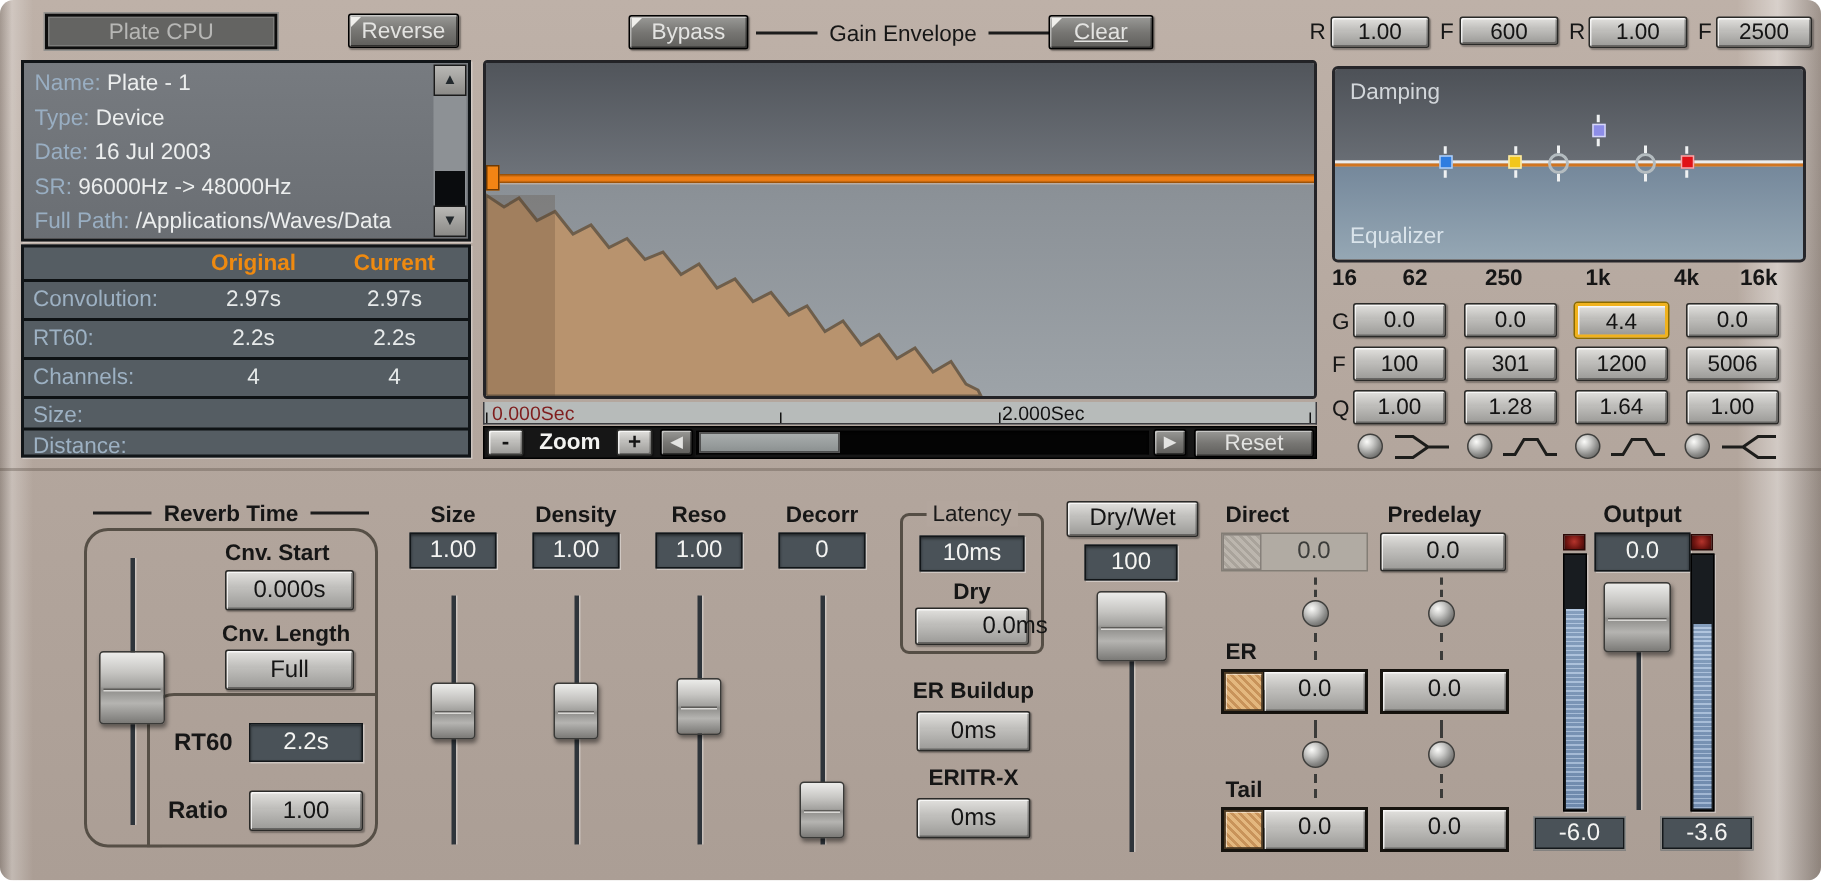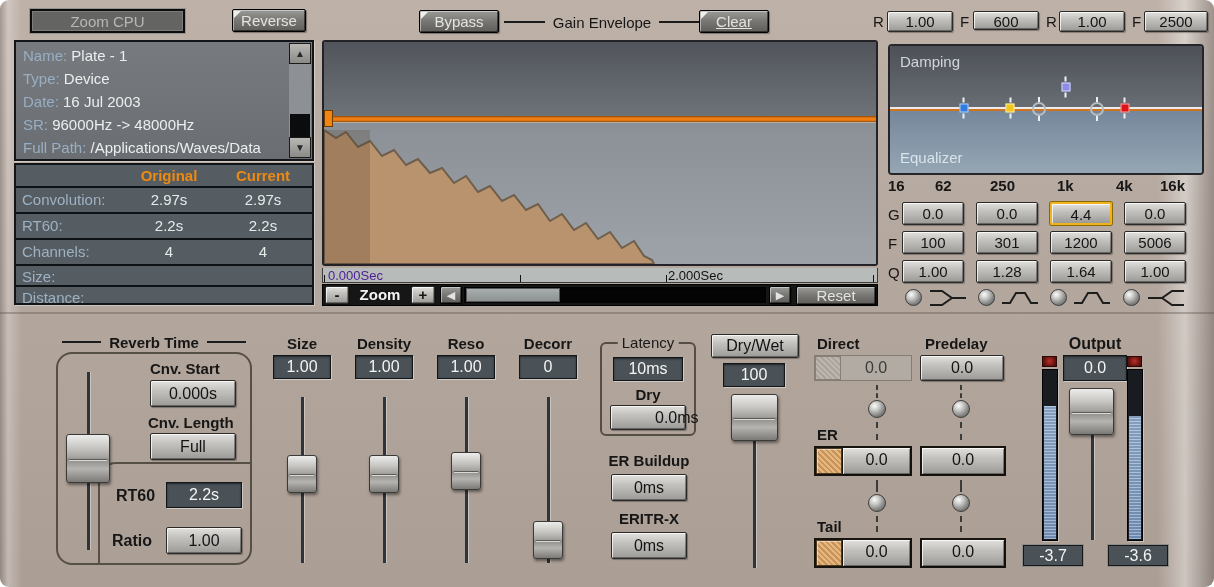--- a/index.html
+++ b/index.html
@@ -70,21 +70,21 @@
   .meter-fill{position:absolute;left:1px;right:1px;bottom:1px;
     background-image:repeating-linear-gradient(0deg, rgba(255,255,255,.28) 0 1px, rgba(0,0,0,.10) 1px 3px),linear-gradient(180deg,#94b0d2,#7b99c0);}
   .led{background:radial-gradient(circle at 50% 45%,#b5342c 0%,#701511 60%,#3f0c0a 100%);border:1px solid #2a0806;}
   .eq-ico{stroke:#1d1d1b;stroke-width:2;fill:none;}
 </style>
 </head>
 <body>
 
 <div class="root">
 
-  <div class="abs cpu" style="left:30px;top:9px;width:155px;height:24px;line-height:21px;">Zoom CPU</div>
+  <div class="abs cpu" style="left:30px;top:9px;width:155px;height:24px;line-height:21px;">Plate CPU</div>
   <div class="abs btn-dk notch" style="left:232px;top:9px;width:74px;height:23px;line-height:21px;">Reverse</div>
   <div class="abs btn-dk notch" style="left:419px;top:10px;width:80px;height:23px;line-height:21px;">Bypass</div>
   <div class="abs flexline" style="left:504px;top:12px;width:196px;height:20px;">
     <div class="hline"></div>
     <span class="lbl" style="white-space:nowrap;">Gain Envelope</span>
     <div class="hline"></div>
   </div>
   <div class="abs btn-dk notch" style="left:699px;top:10px;width:70px;height:23px;line-height:21px;text-decoration:underline;">Clear</div>
 
   <span class="abs lbl" style="left:873px;top:13px;">R</span>
@@ -143,21 +143,21 @@
     <div class="abs" style="left:0;top:0;width:552px;height:76px;background:linear-gradient(180deg,#51555b,#6e737a);"></div>
     <div class="abs" style="left:0;top:81px;width:552px;height:141px;background:linear-gradient(180deg,#8a9096,#9da3a8);"></div>
     <svg class="abs" style="left:0;bottom:0;" width="552" height="222" viewBox="0 0 552 222">
       <path d="M0,222 L0,88 L12,96 L22,90 L34,105 L46,99 L58,114 L70,108 L82,123 L94,117 L106,131 L118,126 L130,141 L142,134 L154,150 L166,144 L178,159 L190,153 L202,168 L214,162 L226,179 L238,172 L250,188 L262,181 L274,197 L286,190 L298,206 L310,199 L320,214 L328,218 L330,222 Z" fill="#b8936e" stroke="#6e5e4b" stroke-width="2"></path>
       <rect x="0" y="88" width="46" height="134" fill="rgba(80,60,40,0.22)"></rect>
     </svg>
     <div class="abs" style="left:0;top:74px;width:552px;height:6px;background:linear-gradient(180deg,#8a4a08,#f07d12 35%,#f07d12 70%,#8a4a08);"></div>
     <div class="abs" style="left:0;top:68px;width:9px;height:17px;background:#f28414;border:1px solid #6e3a04;"></div>
   </div>
   <div class="abs" style="left:322px;top:268px;width:556px;height:15px;background:#b7bbba;border:1px solid #3a3a3e;border-top:none;">
-    <span class="abs" style="left:5px;top:0;font-size:13px;color:#4c1d95;">0.000Sec</span>
+    <span class="abs" style="left:5px;top:0;font-size:13px;color:#7f1d1d;">0.000Sec</span>
     <span class="abs" style="left:345px;top:0;font-size:13px;color:#111;">2.000Sec</span>
     <div class="abs" style="left:1px;bottom:0;width:1px;height:7px;background:#111;"></div>
     <div class="abs" style="left:197px;bottom:0;width:1px;height:7px;background:#111;"></div>
     <div class="abs" style="left:343px;bottom:0;width:1px;height:7px;background:#111;"></div>
     <div class="abs" style="left:550px;bottom:0;width:1px;height:7px;background:#111;"></div>
   </div>
   <div class="abs" style="left:322px;top:284px;width:556px;height:22px;background:#161616;border:1px solid #000;">
     <div class="abs btn" style="left:2px;top:1px;width:24px;height:18px;line-height:15px;font-weight:bold;">-</div>
     <div class="abs ctr" style="left:28px;top:1px;width:58px;height:18px;color:#f2f2f0;font-size:15px;font-weight:bold;line-height:18px;">Zoom</div>
     <div class="abs btn" style="left:88px;top:1px;width:24px;height:18px;line-height:15px;font-weight:bold;">+</div>
@@ -334,16 +334,16 @@
     <div class="meter-fill" style="height:133px;"></div>
   </div>
   <div class="abs led" style="left:1127px;top:356px;width:15px;height:11px;"></div>
   <div class="abs meter" style="left:1127px;top:369px;width:16px;height:172px;">
     <div class="meter-fill" style="height:123px;"></div>
   </div>
 
   <div class="abs track" style="left:1091px;top:392px;height:148px;"></div>
   <div class="abs fader" style="left:1069px;top:388px;width:45px;height:47px;"></div>
 
-  <div class="abs disp" style="left:1022px;top:544px;width:62px;height:23px;line-height:21px;border:1px solid #8d8c89;box-shadow:inset 0 0 0 1px #14181b;">-3.7</div>
+  <div class="abs disp" style="left:1022px;top:544px;width:62px;height:23px;line-height:21px;border:1px solid #8d8c89;box-shadow:inset 0 0 0 1px #14181b;">-6.0</div>
   <div class="abs disp" style="left:1107px;top:544px;width:62px;height:23px;line-height:21px;border:1px solid #8d8c89;box-shadow:inset 0 0 0 1px #14181b;">-3.6</div>
 
 </div>
 
 </body></html>

